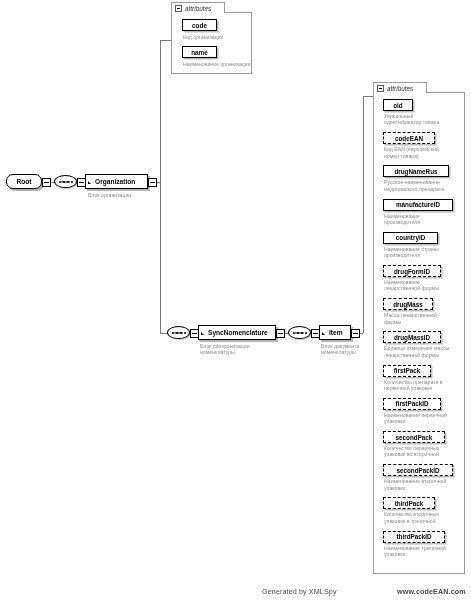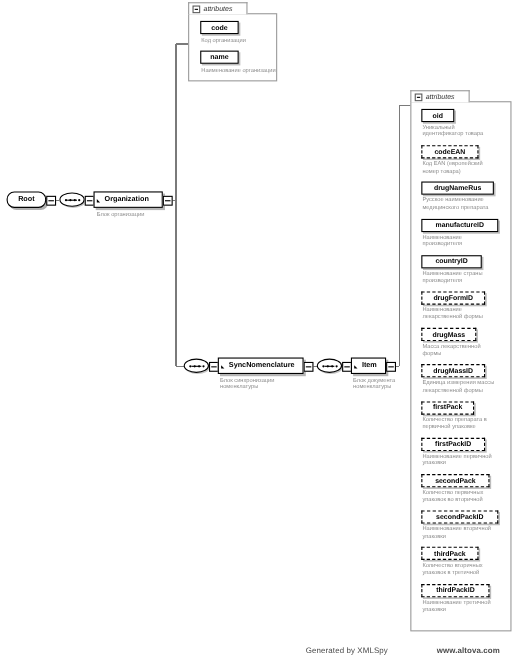--- a/index.html
+++ b/index.html
@@ -316,16 +316,16 @@
         <div class="anno" style="left: 11px; top: 429.4px; width: 80px;">Количество вторичных
 упаковок в третичной</div>
         <div class="attr optional" style="left: 10px; top: 448.6px; width: 62px; height: 12px; font-size: 6.3px;">
           <span>thirdPackID</span>
         </div>
         <div class="anno" style="left: 11px; top: 462.6px; width: 80px;">Наименование третичной
 упаковки</div>
       </div>
   </div>
 
-  <div class="footer" style="left:278px;top:587px;text-align:right;">Generated by XMLSpy</div>
-  <div class="footer bold" style="left:397px;top:587px;">www.altova.com</div>
+  <div class="footer" style="left:262px;top:587px;text-align:right;">Generated by XMLSpy</div>
+  <div class="footer bold" style="left:397px;top:587px;">www.codeEAN.com</div>
 
 </div>
 
 </body></html>

